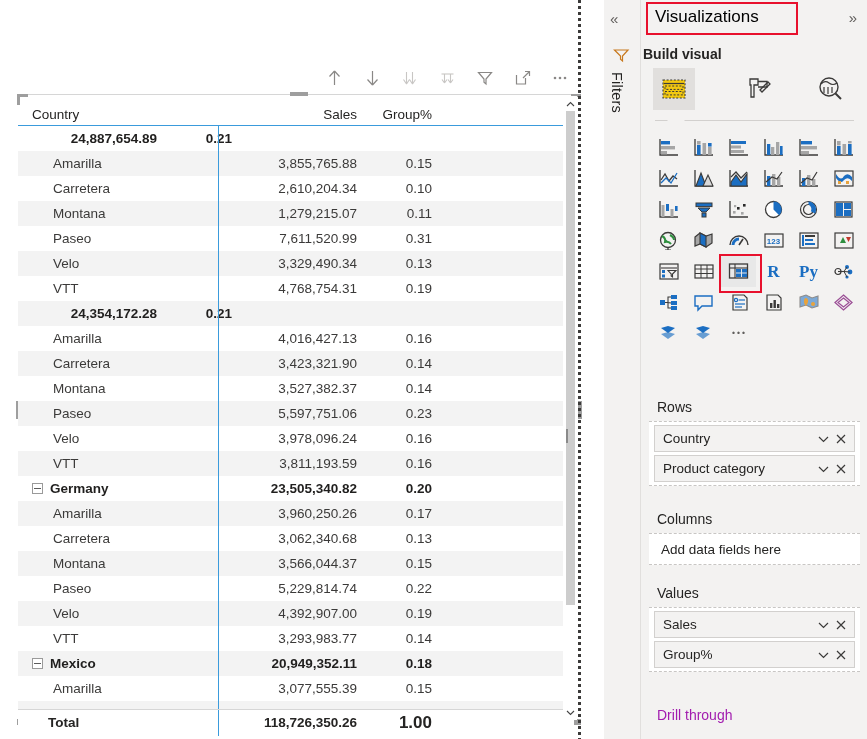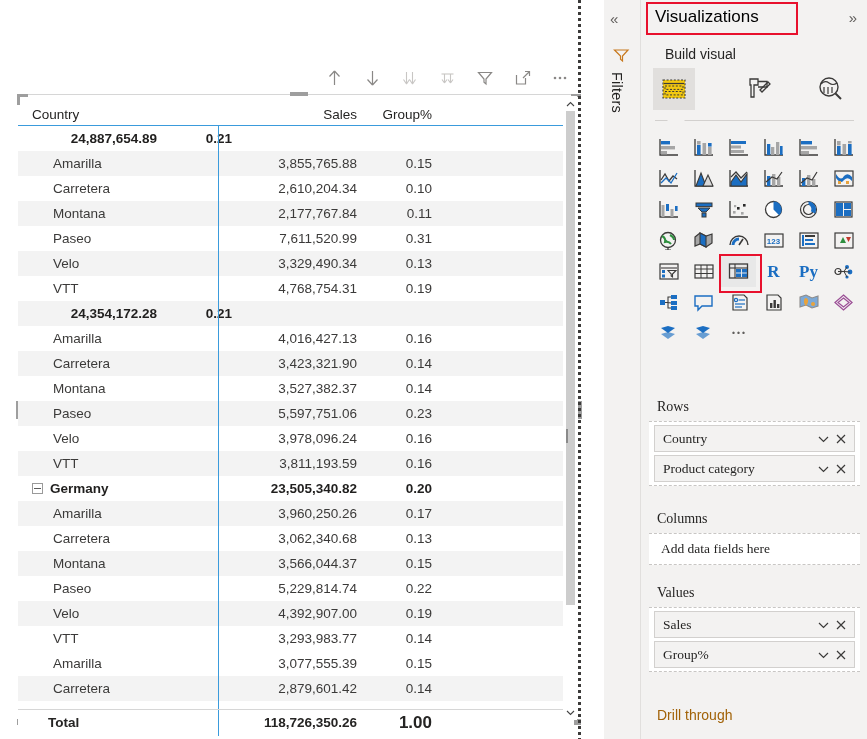--- a/index.html
+++ b/index.html
@@ -187,22 +187,22 @@
   }
   #viz-title-box {
     position: absolute; left: 5px; top: 2px; width: 152px; height: 33px;
     border: 2px solid #e8112d; pointer-events: none;
   }
   #viz-expand {
     position: absolute; right: 10px; top: 9px;
     color: #605e5c; font-size: 15px;
   }
   #build-visual {
-    position: absolute; left: 24px; top: 46px;
-    font-size: 14px; font-weight: normal; color: #252423;
+    position: absolute; left: 2px; top: 46px;
+    font-size: 14px; font-weight: bold; color: #252423;
   }
 
   
   #pane-tabs {
     position: absolute; left: 0; top: 68px; width: 227px; height: 56px;
   }
   .pane-tab {
     position: absolute; width: 42px; height: 42px;
     display: flex; align-items: center; justify-content: center;
   }
@@ -236,21 +236,21 @@
     content: ""; position: absolute; left: -2px; top: -2px;
     width: 39px; height: 35px; border: 2px solid #e8112d;
   }
   .viz-cell svg { display: block; }
   .viz-cell .glyph {
     font-size: 17px; font-weight: bold; color: #1b6ec2;
     font-family: "Liberation Serif", serif;
   }
 
   
-  .well { position: absolute; left: 8px; width: 211px; font-family: Liberation Serif, serif; }
+  .well { position: absolute; left: 8px; width: 211px; }
   .well-title {
     font-size: 14px; color: #252423; padding: 7px 0 6px 8px;
   }
   .well-box {
     background: #ffffff;
     border: 1px dashed #c8c6c4;
     border-left: none; border-right: none;
   }
   .field-chip {
     display: flex; align-items: center;
@@ -266,21 +266,21 @@
     display: flex; align-items: center; justify-content: center;
     color: #605e5c; font-size: 11px;
   }
   .well-placeholder {
     height: 30px; display: flex; align-items: center;
     padding-left: 12px; font-size: 13.5px; color: #252423;
     background: #ffffff;
   }
   #drill-through {
     position: absolute; left: 16px; top: 707px;
-    font-size: 14px; color: #a16207;
+    font-size: 14px; color: #a21caf;
   }
 </style>
 </head>
 <body>
 
 <div id="root">
 
   <div id="canvas">
 
     <div id="visual-toolbar">
@@ -363,21 +363,21 @@
             <div class="c-country">
               <span>Carretera</span>
             </div>
             <div class="c-sales">2,610,204.34</div>
             <div class="c-grp">0.10</div>
           </div>
           <div class="mtx-row child alt">
             <div class="c-country">
               <span>Montana</span>
             </div>
-            <div class="c-sales">2,177,767.84</div>
+            <div class="c-sales">1,279,215.07</div>
             <div class="c-grp">0.11</div>
           </div>
           <div class="mtx-row child">
             <div class="c-country">
               <span>Paseo</span>
             </div>
             <div class="c-sales">7,611,520.99</div>
             <div class="c-grp">0.31</div>
           </div>
           <div class="mtx-row child alt">
@@ -484,20 +484,30 @@
             </div>
             <div class="c-sales">4,392,907.00</div>
             <div class="c-grp">0.19</div>
           </div>
           <div class="mtx-row child">
             <div class="c-country">
               <span>VTT</span>
             </div>
             <div class="c-sales">3,293,983.77</div>
             <div class="c-grp">0.14</div>
+          </div>
+          <div class="mtx-row group alt">
+            <div class="c-country">
+              <span class="expander">
+                <i></i>
+              </span>
+              <span>Mexico</span>
+            </div>
+            <div class="c-sales">20,949,352.11</div>
+            <div class="c-grp">0.18</div>
           </div>
           <div class="mtx-row child">
             <div class="c-country">
               <span>Amarilla</span>
             </div>
             <div class="c-sales">3,077,555.39</div>
             <div class="c-grp">0.15</div>
           </div>
           <div class="mtx-row child alt">
             <div class="c-country">

